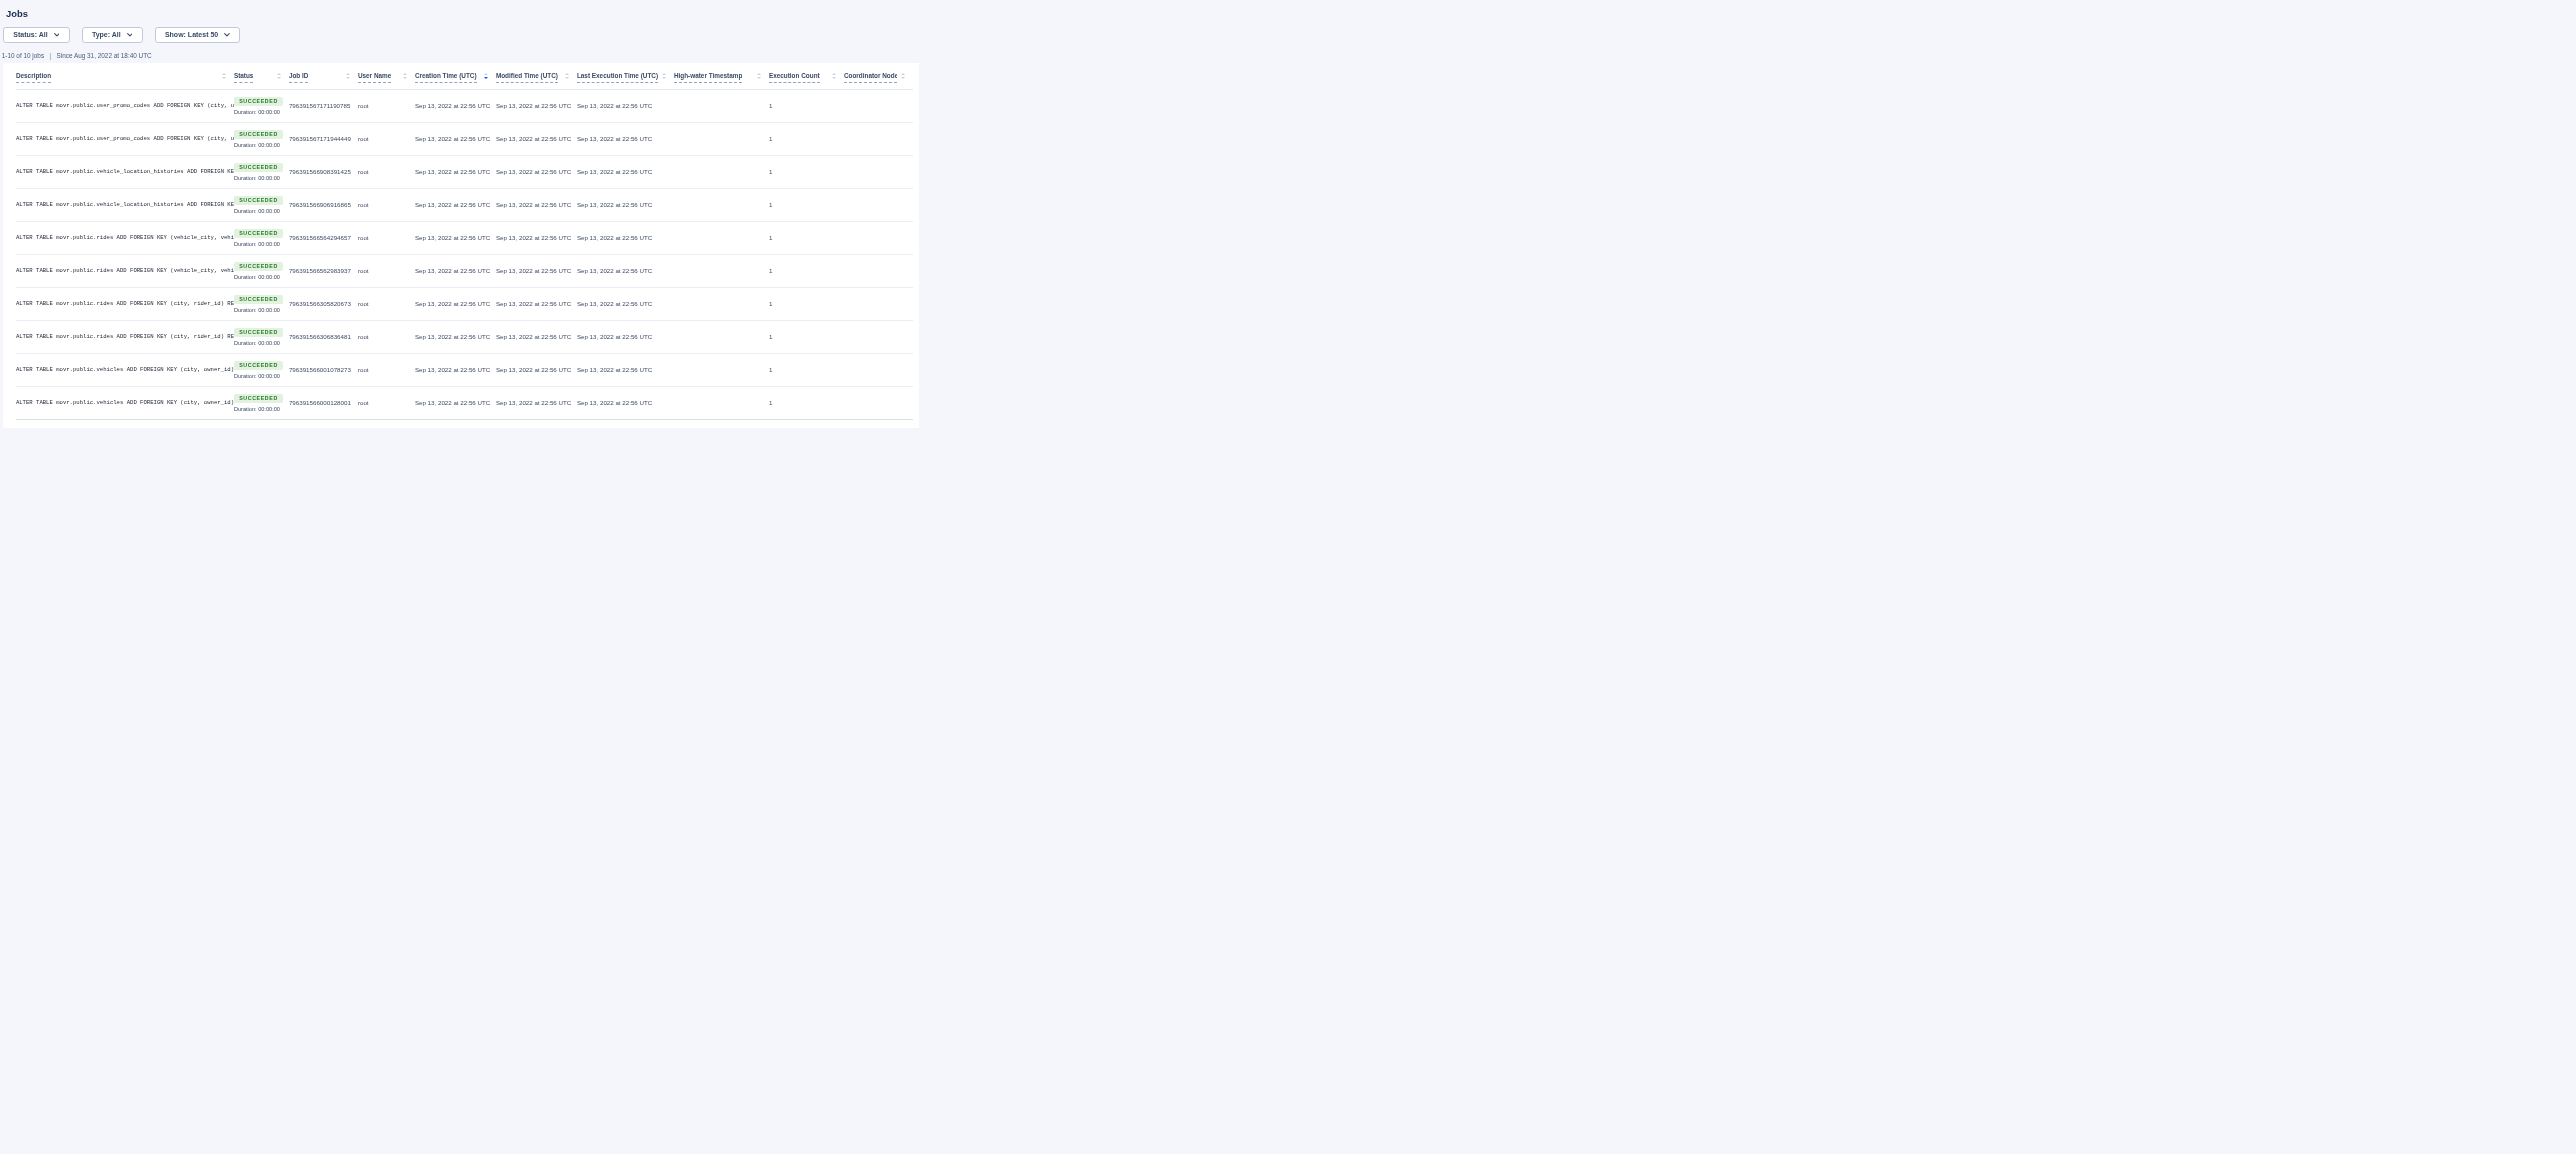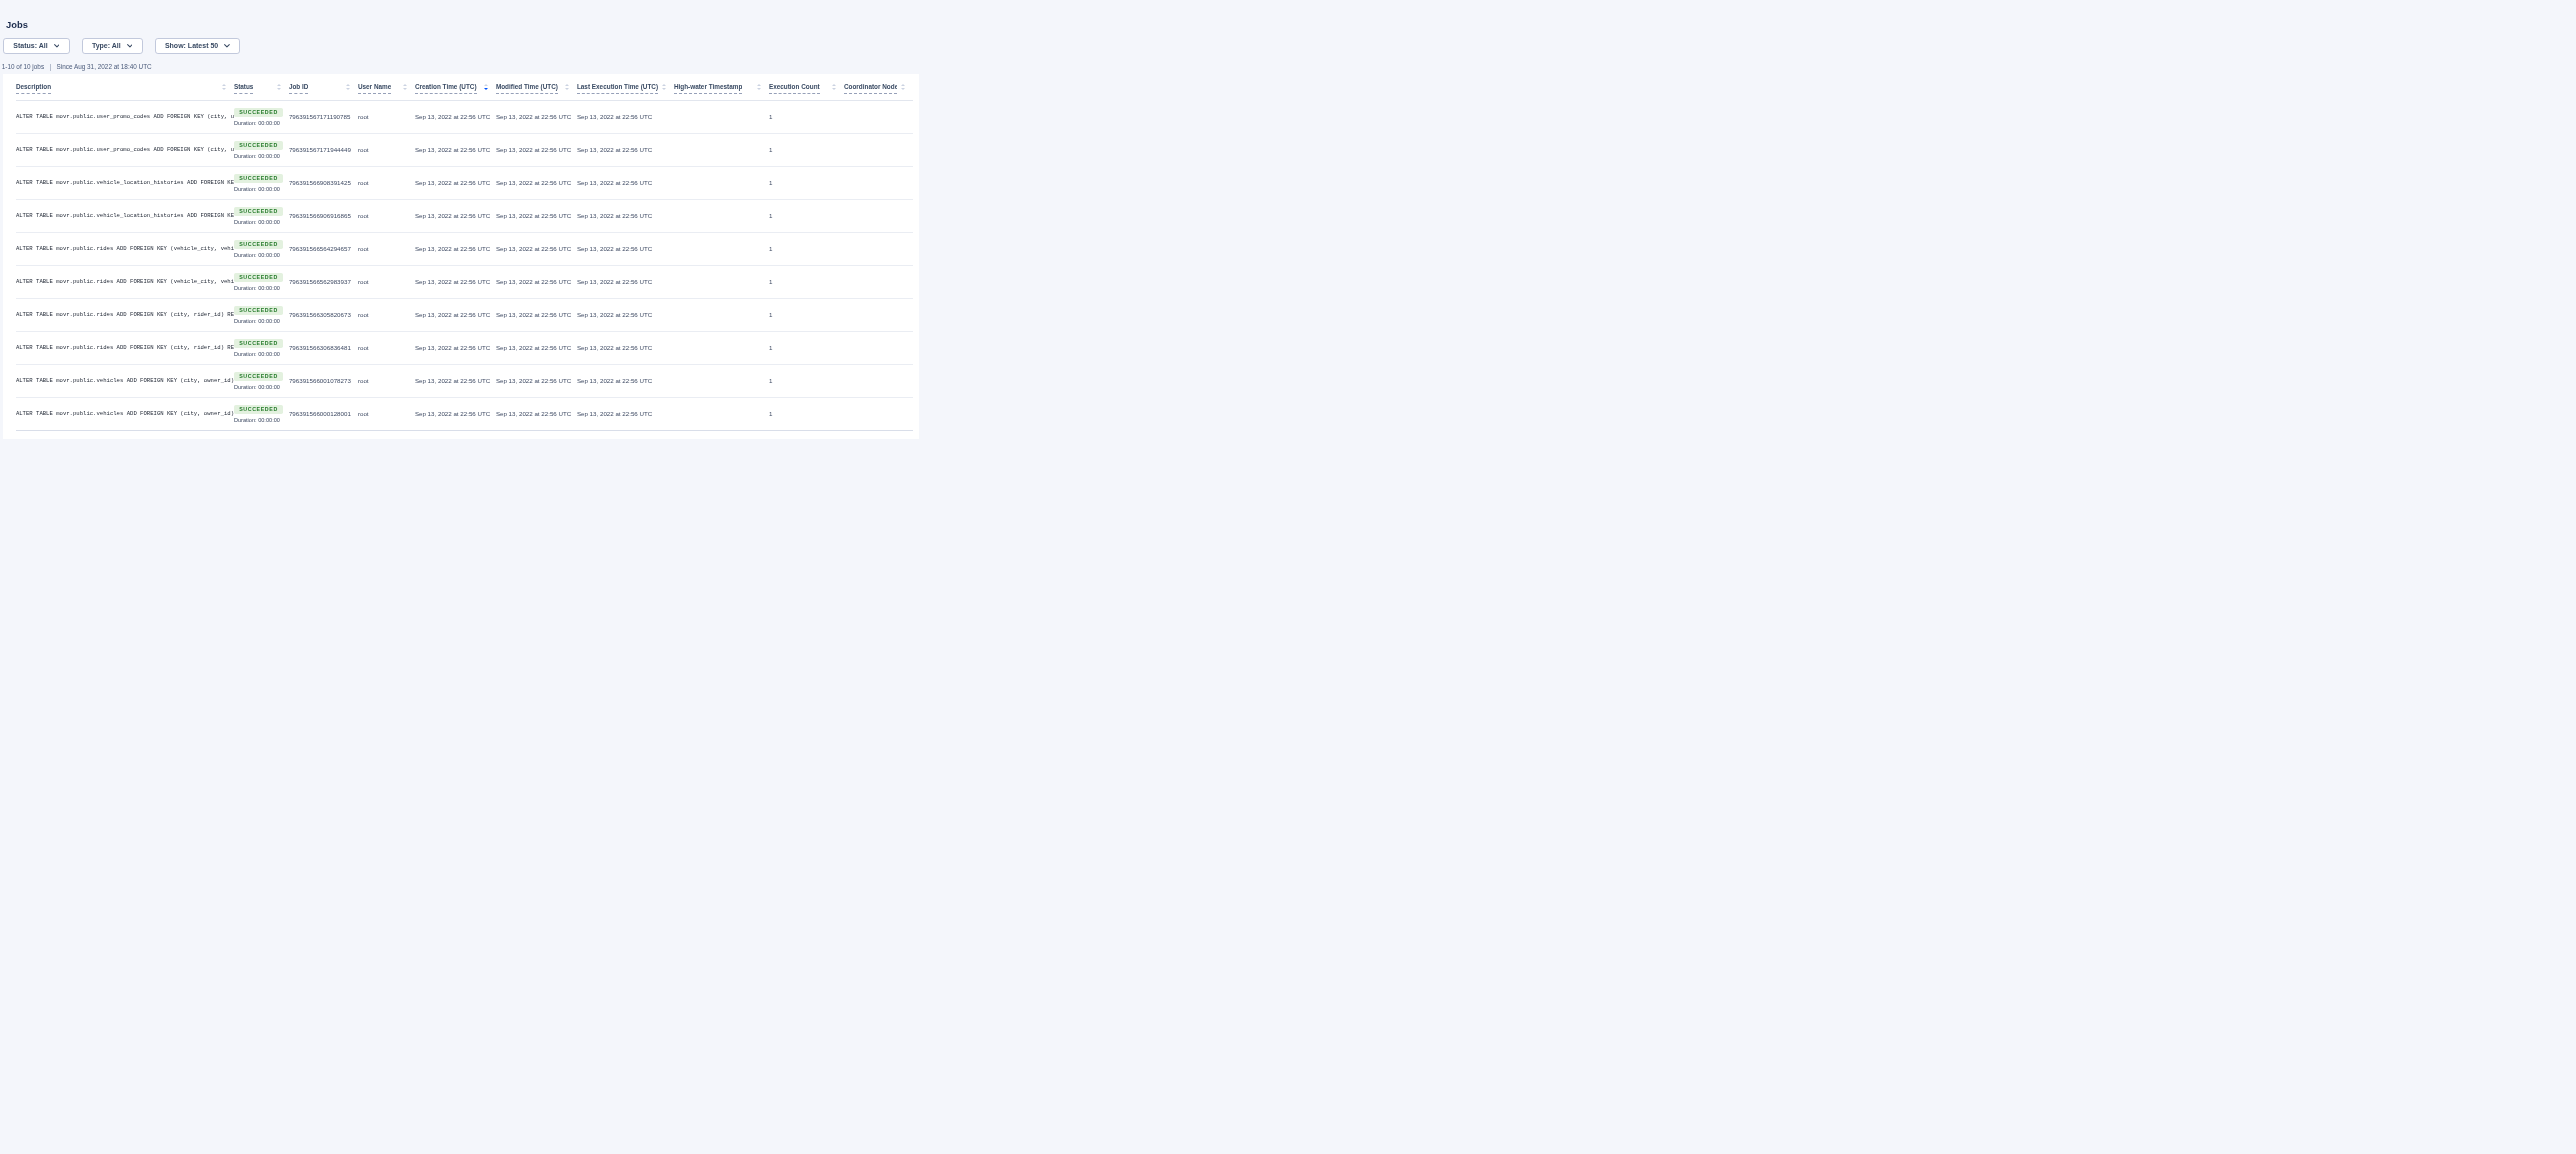--- a/index.html
+++ b/index.html
@@ -5,21 +5,21 @@
   * { box-sizing: border-box; }
   html, body { margin: 0; padding: 0; }
   body {
     width: 919px;
     min-height: 412px;
     background: #f4f6fb;
     font-family: "Liberation Sans", sans-serif;
     color: #3e4a63;
     overflow: hidden;
   }
-  .page { padding-top: 19px; }
+  .page { padding-top: 8px; }
 
   .title {
     margin: 0 0 0 5.9px;
     font-size: 9.4px;
     font-weight: 700;
     color: #1c2c4d;
     letter-spacing: 0.1px;
   }
 
   .filters {

